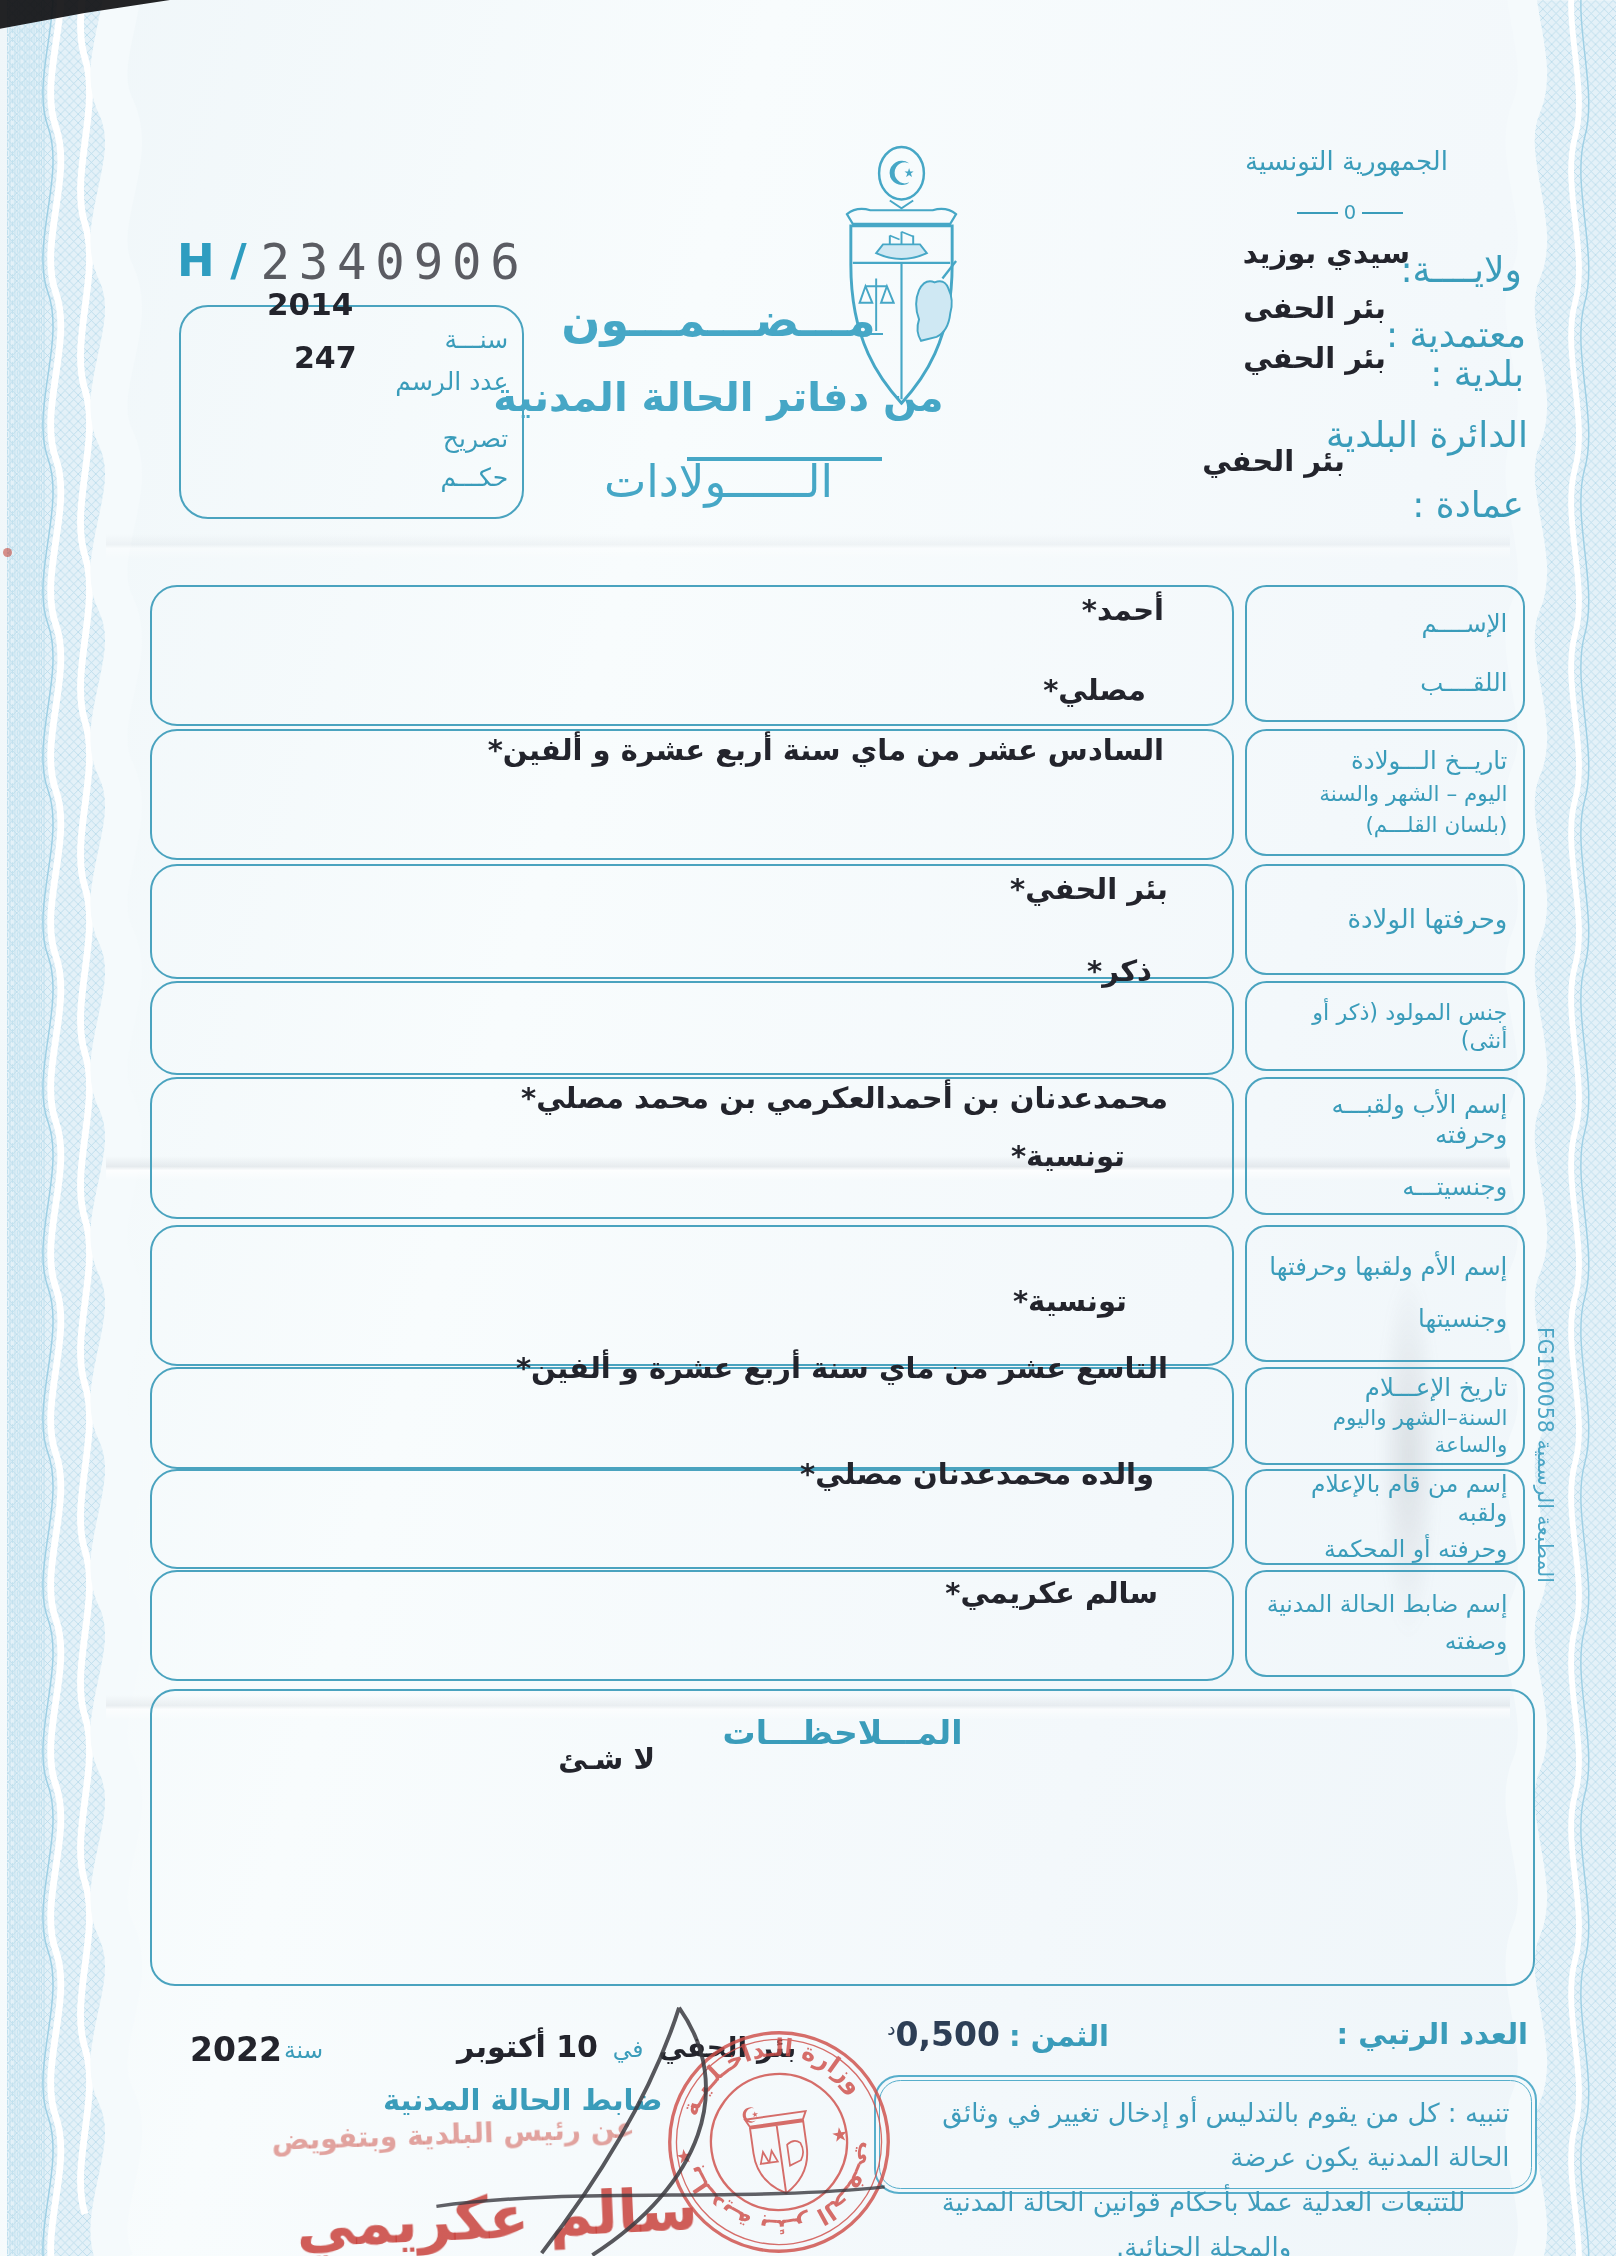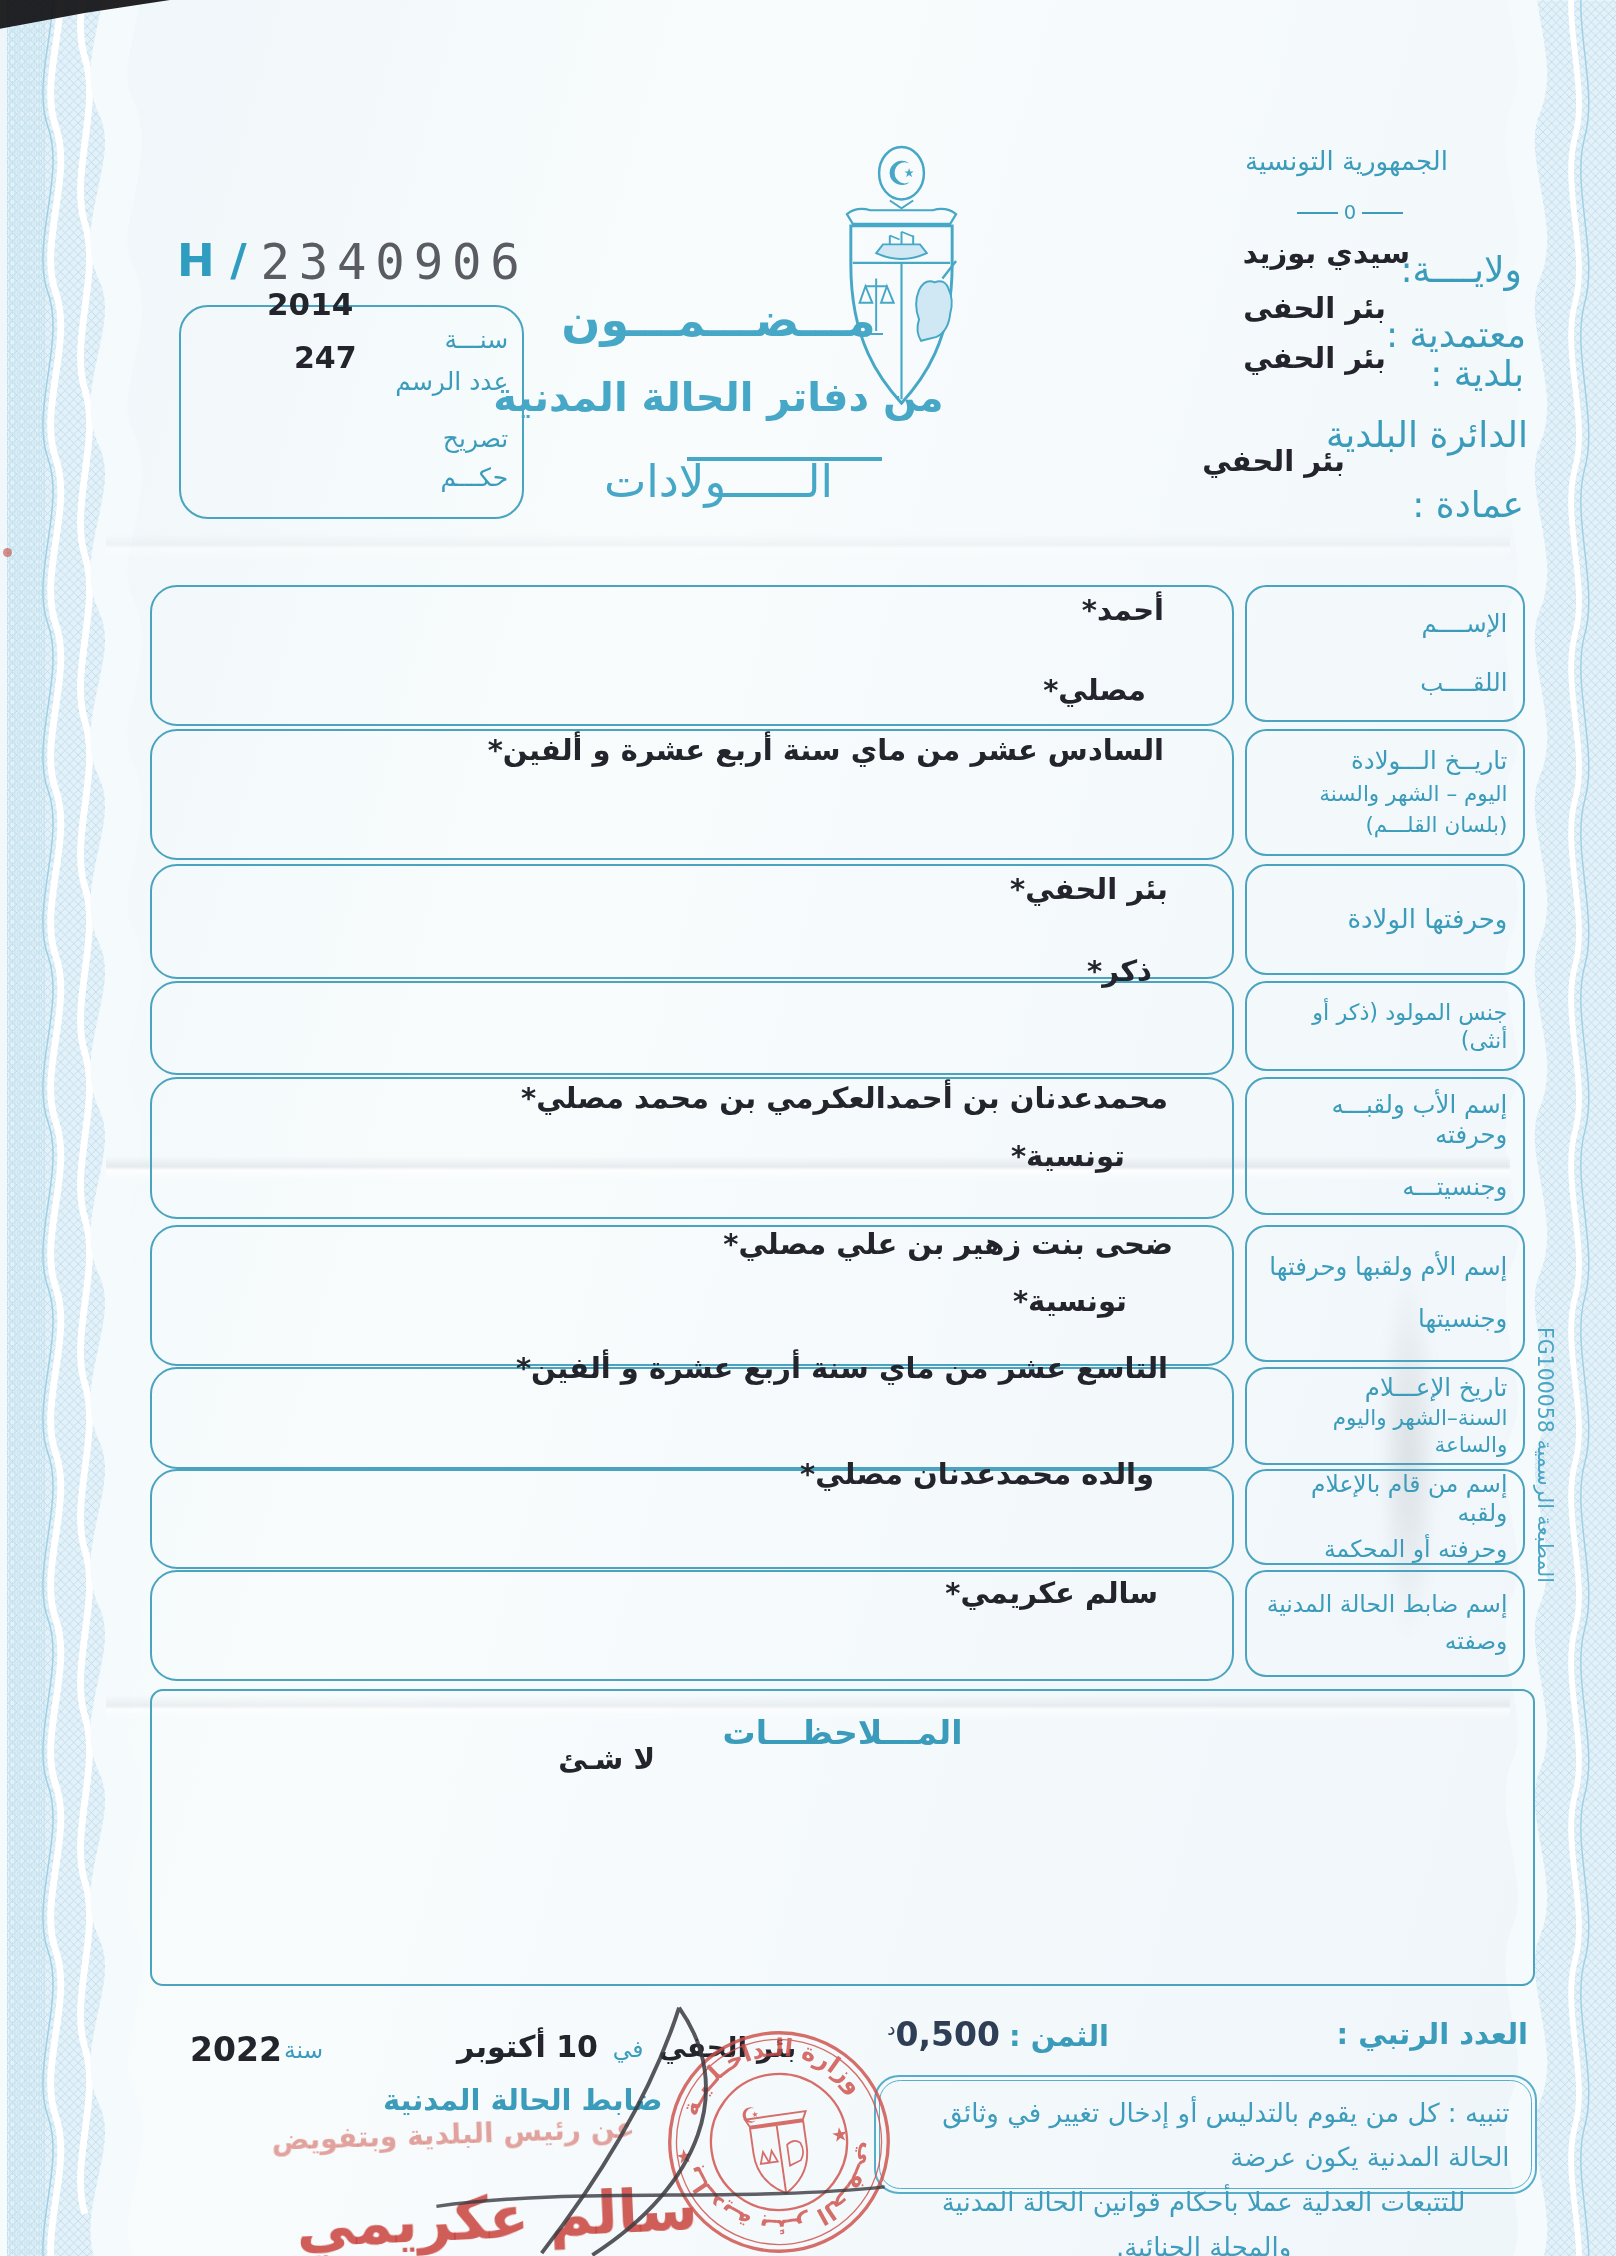--- a/index.html
+++ b/index.html
@@ -40,21 +40,21 @@
   .t2u{position:absolute;left:244px;top:164px;width:195px;height:3.9px;background:#46a7c6;}
   .t3{font-size:45px;font-weight:normal;margin-top:35px;}
   
   .vbox{position:absolute;left:151px;width:1080px;border:2.9px solid #4aa3bf;border-radius:27px;}
   .lbox{position:absolute;left:1246px;width:280px;border:2.9px solid #4aa3bf;border-radius:21.5px;
         display:flex;flex-direction:column;justify-content:center;gap:11.7px;
         padding:7.8px 15.6px;box-sizing:border-box;text-align:right;color:#3a9cba;font-size:24.4px;line-height:1.25;}
   .lbox .sm{font-size:21.5px;}
   .vbox .v{position:absolute;white-space:nowrap;color:#23242c;font-weight:bold;font-size:29px;}
   
-  .notes{top:1689px;left:151px;width:1385px;height:297px;border:2.9px solid #4aa3bf;border-radius:13px;box-sizing:border-box;}
+  .notes{top:1689px;left:151px;width:1385px;height:297px;border:2.9px solid #4aa3bf;border-radius:25px;box-sizing:border-box;}
   .notes .ttl{text-align:center;margin-top:21.5px;font-size:33px;font-weight:bold;color:#3a9cba;}
   .notes .nv{position:absolute;right:878px;top:51px;font-size:29px;font-weight:bold;color:#23242c;white-space:nowrap;}
   
   .order{top:2017px;right:88px;font-size:29px;font-weight:bold;color:#3a9cba;white-space:nowrap;}
   .price{top:2015px;right:507px;font-size:29px;white-space:nowrap;}
   .price .pl{color:#3a9cba;font-weight:bold;}
   .price .pv{color:#2d3e55;font-weight:bold;font-size:33px;}
   .price sup{color:#2d3e55;font-size:18.5px;}
   .dateline{top:2029px;left:458px;white-space:nowrap;}
   .dateline .place{font-size:28px;}
@@ -207,21 +207,20 @@
   <div class="vbox" style="top:1077px;height:138px">
     <span class="v" style="right:64px;top:2px">محمدعدنان بن أحمدالعكرمي بن محمد مصلي*</span>
     <span class="v" style="right:107px;top:60px">تونسية*</span>
   </div>
   <div class="lbox" style="top:1077px;height:138px;gap:21.5px">
     <span>إسم الأب ولقبـــه وحرفته</span>
     <span>وجنسيتـــه</span>
   </div>
 
   <div class="vbox" style="top:1225px;height:137px">
-    <span class="v" style="right:59px;top:0px">ضحى بنت زهير بن علي مصلي*</span>
     <span class="v" style="right:105px;top:57px">تونسية*</span>
   </div>
   <div class="lbox" style="top:1225px;height:137px;gap:21.5px">
     <span>إسم الأم ولقبها وحرفتها</span>
     <span>وجنسيتها</span>
   </div>
 
   <div class="vbox" style="top:1367px;height:98px">
     <span class="v" style="right:64px;top:-17.6px">التاسع عشر من ماي سنة أربع عشرة و ألفين*</span>
   </div>

